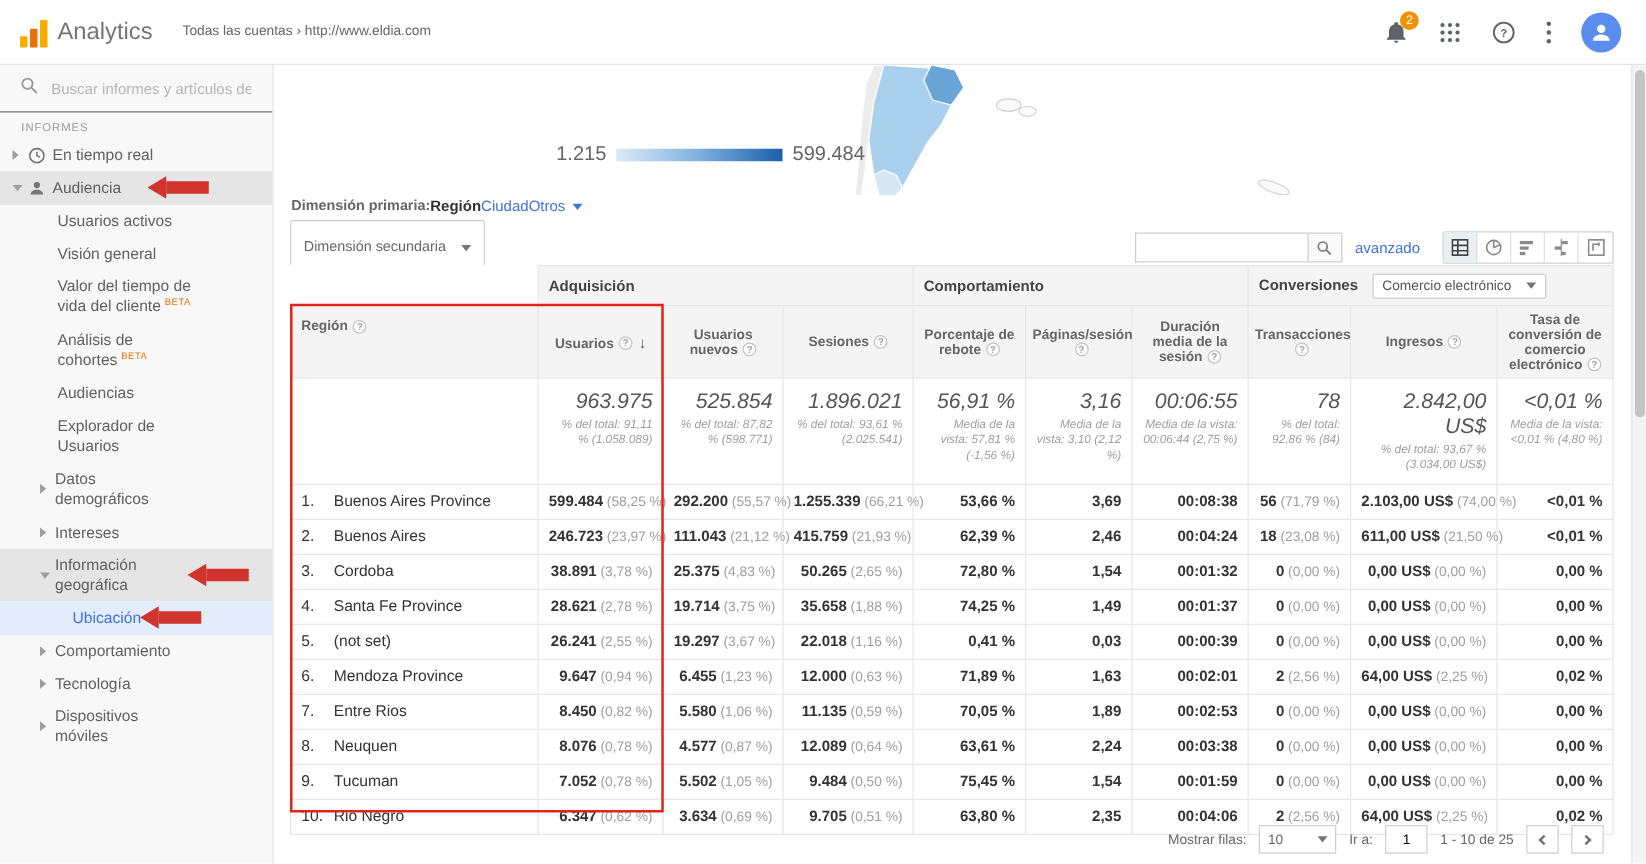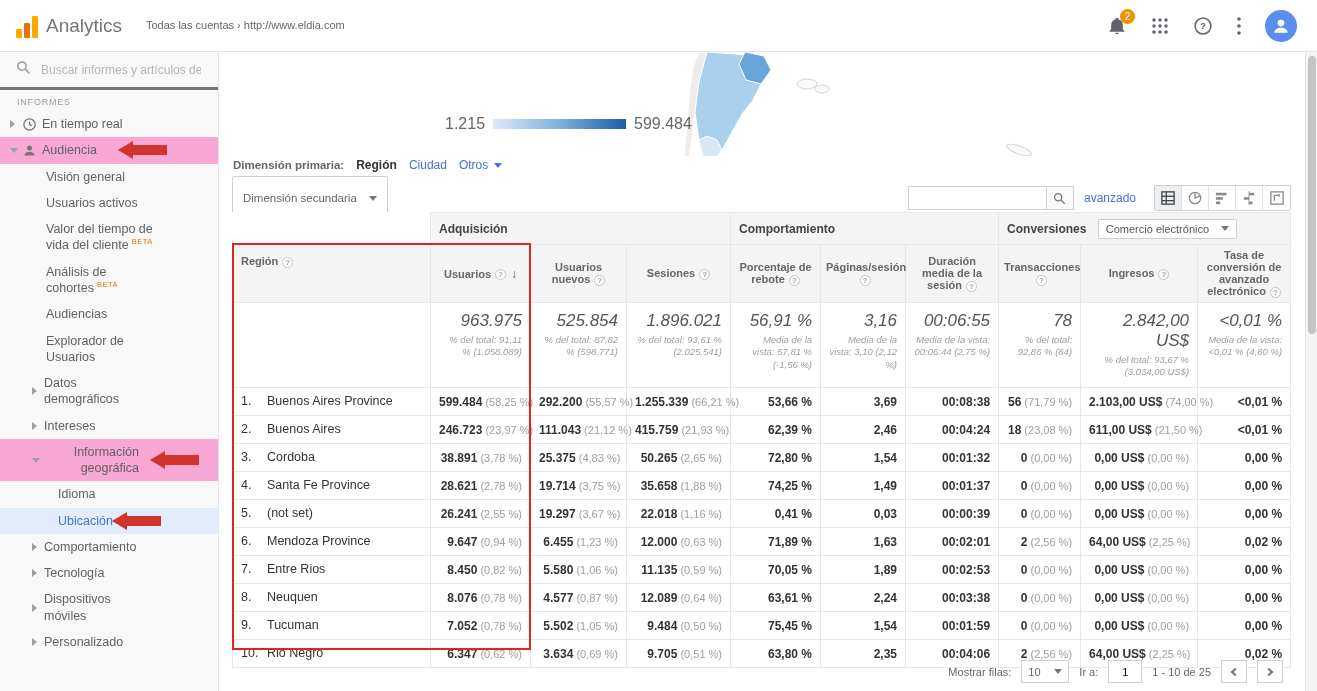--- a/index.html
+++ b/index.html
@@ -26,52 +26,52 @@
   .hicon { position:relative; color:#5f6368; cursor:pointer; display:flex; align-items:center; }
   .badge { position:absolute; top:-7px; right:-8px; background:#f09300; color:#fff; border-radius:50%;
     width:15px; height:15px; font-size:10px; display:flex; align-items:center; justify-content:center; }
   .avatar { width:32px; height:32px; border-radius:50%; background:#5b8def; display:flex;
     align-items:center; justify-content:center; cursor:pointer; }
 
   
   .sidebar { position:absolute; top:52px; left:0; width:219px; bottom:0; background:#f8f8f8;
     border-right:1px solid #e4e4e4; z-index:10; overflow:hidden; }
   .side-search { height:38px; display:flex; align-items:center; gap:10px; padding:0 16px;
-    border-bottom:3px solid #737373; }
+    border-bottom:1px solid #737373; }
   .side-search input { border:none; outline:none; background:transparent; font-size:12px; color:#666;
     width:160px; font-family:"Liberation Sans",sans-serif; }
   .side-search input::placeholder { color:#b5b5b5; }
   .section-label { font-size:9px; letter-spacing:.8px; color:#9a9a9a; padding:7px 0 4px 17px; }
   .nav-item { position:relative; display:flex; align-items:center; padding:5px 6px 5px 10px;
     font-size:12.5px; color:#616161; cursor:pointer; line-height:1.3; }
   .nav-item .chev { width:12px; flex:0 0 12px; display:flex; align-items:center; }
   .tri-right { width:0; height:0; border-top:4px solid transparent; border-bottom:4px solid transparent;
     border-left:5px solid #9e9e9e; }
   .tri-down { width:0; height:0; border-left:4px solid transparent; border-right:4px solid transparent;
     border-top:5px solid #9e9e9e; }
   .nav-ico { width:20px; flex:0 0 20px; display:flex; align-items:center; color:#757575; }
   .lvl1 { padding-left:46px; }
   .lvl1c { padding-left:32px; }
   .lvl2 { padding-left:58px; }
   .w118 { max-width:118px; } .w95 { max-width:95px; } .w82 { max-width:82px; }
-  .active-section { background:#f9a8d4;text-align:right; }
+  .active-section { background:#e5e5e5; }
   .selected-item { background:#e2ecfb; }
   .selected-item .lbl { color:#4272d9; }
   .beta { color:#e8710a; font-size:7.5px; letter-spacing:.5px; vertical-align:super; margin-left:3px; }
   .spacer-sm { height:10px; }
 
   
   .main { position:absolute; top:52px; left:219px; right:12px; bottom:0; background:#fff; overflow:hidden; }
   .map-zone { position:absolute; top:0; left:0; right:0; height:104px; overflow:hidden; }
   .map-svg { position:absolute; left:330px; top:0; }
   .legend { position:absolute; top:63px; left:226px; display:flex; align-items:center; gap:8px;
     font-size:16px; color:#666; }
   .legend-bar { width:133px; height:10px; background:linear-gradient(90deg,#ddeaf6,#7fb0dd,#1b5fa8); }
 
-  .dim-row { position:absolute; top:106px; left:14px; display:flex; align-items:center; gap:12px;
+  .dim-row { position:absolute; top:106px; left:14px; display:flex; align-items:center; 
     font-size:12px;justify-content:flex-end; }
   .dim-label { font-weight:bold; font-size:11.5px; color:#666; }
   .dim-selected { font-weight:bold; color:#333; }
   .dim-link { color:#4272d9; cursor:pointer; display:flex; align-items:center; gap:4px; }
   .dim-link .caret-down { border-top-color:#4272d9; margin-left:2px; }
 
   .toolbar { position:absolute; top:132px; left:13px; right:14px; height:28px; display:flex; align-items:center; }
   .sec-dim-btn { border:1px solid #cfcfcf; background:#fff; border-radius:2px; padding:15px 10px;
     font-size:11.5px; color:#666; display:flex; align-items:center; gap:6px; cursor:pointer; }
   .search-group { margin-left:auto; display:flex; align-items:center; }
@@ -110,21 +110,21 @@
   .region-cell { background:#fff; padding:0 6px 0 8px; font-size:12.5px; color:#333; }
   .rank { display:inline-block; width:26px; color:#333; }
   .region-name { cursor:pointer; }
   .num-cell { height:28px; text-align:right; padding:0 8px; white-space:nowrap; }
   .num-cell .val { font-size:12px; font-weight:bold; color:#333; }
   .num-cell .pct { font-size:11px; color:#9e9e9e; }
 
   
   .pagination { position:absolute; top:608px; right:22px; display:flex; align-items:center; gap:10px;
     font-size:11px; color:#666; }
-  .rows-select { display:flex; align-items:center; justify-content:space-between; width:48px; height:23px;
+  .rows-select { display:flex; align-items:center; justify-content:space-between; width:62px; height:23px;
     border:1px solid #cfcfcf; background:#fff; padding:0 6px; cursor:pointer; }
   .goto-input { width:34px; height:23px; border:1px solid #cfcfcf; font-size:11px; text-align:center;
     outline:none; font-family:"Liberation Sans",sans-serif; }
   .page-btn { width:26px; height:23px; border:1px solid #cfcfcf; background:#fff; display:flex;
     align-items:center; justify-content:center; cursor:pointer; }
   .chv { width:6px; height:6px; border-left:2px solid #757575; border-bottom:2px solid #757575; }
   .chv-l { transform:rotate(45deg); margin-left:2px; }
   .chv-r { transform:rotate(-135deg); margin-right:2px; }
 
   
@@ -235,24 +235,24 @@
           </svg>
       </span>
       <span class="lbl">Audiencia</span>
       <span class="row-arrow" style="left:118px;">
           <i class="ah"></i>
           <i class="at"></i>
         </span>
     </div>
 
     <div class="nav-item lvl1">
+      <span class="lbl">Usuarios activos</span>
+    </div>
+    <div class="nav-item lvl1">
       <span class="lbl">Visión general</span>
-    </div>
-    <div class="nav-item lvl1">
-      <span class="lbl">Usuarios activos</span>
     </div>
     <div class="nav-item lvl1">
       <span class="lbl w118"><span>Valor del tiempo de vida del cliente</span><span class="beta">BETA</span></span>
     </div>
     <div class="nav-item lvl1">
       <span class="lbl w82"><span>Análisis de cohortes</span><span class="beta">BETA</span></span>
     </div>
     <div class="nav-item lvl1">
       <span class="lbl">Audiencias</span>
     </div>
@@ -273,23 +273,20 @@
     </div>
     <div class="nav-item lvl1c active-section">
       <span class="chev">
           <i class="tri-down"></i>
         </span>
       <span class="lbl w95">Información geográfica</span>
       <span class="row-arrow" style="left:150px;">
           <i class="ah"></i>
           <i class="at"></i>
         </span>
-    </div>
-    <div class="nav-item lvl2">
-      <span class="lbl">Idioma</span>
     </div>
     <div class="nav-item lvl2 selected-item">
       <span class="lbl">Ubicación</span>
       <span class="row-arrow" style="left:112px;">
           <i class="ah"></i>
           <i class="at"></i>
         </span>
     </div>
     <div class="nav-item lvl1c">
       <span class="chev">
@@ -301,26 +298,20 @@
       <span class="chev">
           <i class="tri-right"></i>
         </span>
       <span class="lbl">Tecnología</span>
     </div>
     <div class="nav-item lvl1c">
       <span class="chev">
           <i class="tri-right"></i>
         </span>
       <span class="lbl w82">Dispositivos móviles</span>
-    </div>
-    <div class="nav-item lvl1c">
-      <span class="chev">
-          <i class="tri-right"></i>
-        </span>
-      <span class="lbl">Personalizado</span>
     </div>
 
     <div class="spacer-sm"></div>
 
   </div>
 
   <div class="main">
 
     <div class="map-zone">
       <svg class="map-svg" width="520" height="110" viewBox="0 0 520 110">
@@ -434,21 +425,21 @@
           <tr class="cols-row">
             <th class="region-head"><span>Región</span><span class="help"></span></th>
             <th><span>Usuarios</span><span class="help"></span><span class="sort-arrow"></span></th>
             <th><span>Usuarios nuevos</span><span class="help"></span></th>
             <th><span>Sesiones</span><span class="help"></span></th>
             <th><span>Porcentaje de rebote</span><span class="help"></span></th>
             <th><span>Páginas/sesión</span><span class="help"></span></th>
             <th><span>Duración media de la sesión</span><span class="help"></span></th>
             <th><span>Transacciones</span><span class="help"></span></th>
             <th><span>Ingresos</span><span class="help"></span></th>
-            <th><span>Tasa de conversión de avanzado electrónico</span><span class="help"></span></th>
+            <th><span>Tasa de conversión de comercio electrónico</span><span class="help"></span></th>
           </tr>
         </thead>
         <tbody>
           <tr class="totals-row">
             <td class="region-cell"></td>
             <td>
                 <div class="tval">963.975</div>
                 <div class="tsub">% del total: 91,11 % (1.058.089)</div>
               </td>
             <td>

